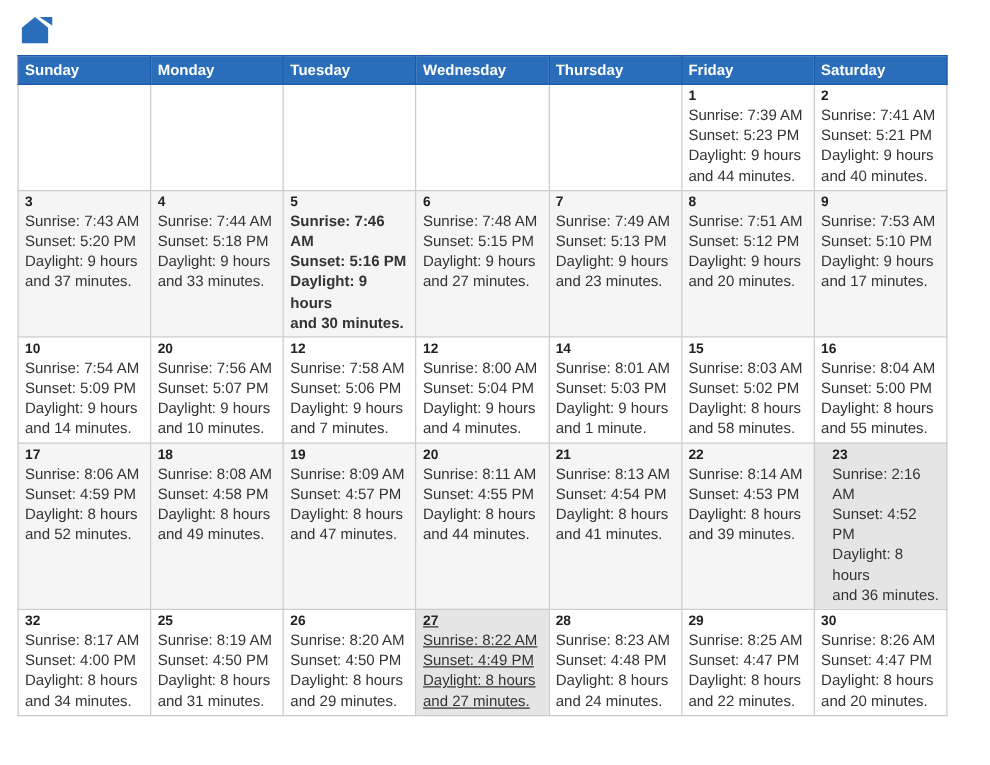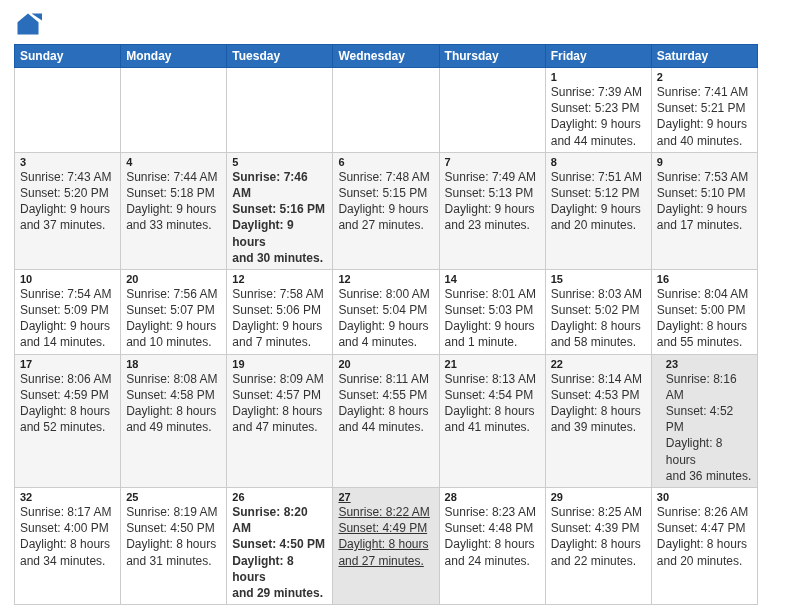--- a/index.html
+++ b/index.html
@@ -292,21 +292,21 @@
           </td>
           <td style="background: rgb(245, 245, 245);">
             <span class="day-number">22</span>
             <div class="day-info" style="white-space: pre-line;">Sunrise: 8:14 AM
 Sunset: 4:53 PM
 Daylight: 8 hours
 and 39 minutes.</div>
           </td>
           <td style="background: #e5e5e5; padding-left: 14px;">
             <span class="day-number">23</span>
-            <div class="day-info" style="white-space: pre-line;">Sunrise: 8:16 AM
+            <div class="day-info" style="white-space: pre-line;">Sunrise: 2:16 AM
 Sunset: 4:52 PM
 Daylight: 8 hours
 and 36 minutes.</div>
           </td>
         </tr>
         <tr>
           <td style="background: rgb(255, 255, 255);">
             <span class="day-number">32</span>
             <div class="day-info" style="white-space: pre-line;">Sunrise: 8:17 AM
 Sunset: 4:00 PM
@@ -315,21 +315,21 @@
           </td>
           <td style="background: rgb(255, 255, 255);">
             <span class="day-number">25</span>
             <div class="day-info" style="white-space: pre-line;">Sunrise: 8:19 AM
 Sunset: 4:50 PM
 Daylight: 8 hours
 and 31 minutes.</div>
           </td>
           <td style="background: rgb(255, 255, 255);">
             <span class="day-number">26</span>
-            <div class="day-info" style="white-space: pre-line; font-weight: bold;">Sunrise: 8:20 AM
+            <div class="day-info" style="white-space: pre-line;">Sunrise: 8:20 AM
 Sunset: 4:50 PM
 Daylight: 8 hours
 and 29 minutes.</div>
           </td>
           <td style="background: #e5e5e5; text-decoration: underline;">
             <span class="day-number">27</span>
             <div class="day-info" style="white-space: pre-line;">Sunrise: 8:22 AM
 Sunset: 4:49 PM
 Daylight: 8 hours
 and 27 minutes.</div>
@@ -337,21 +337,21 @@
           <td style="background: rgb(255, 255, 255);">
             <span class="day-number">28</span>
             <div class="day-info" style="white-space: pre-line;">Sunrise: 8:23 AM
 Sunset: 4:48 PM
 Daylight: 8 hours
 and 24 minutes.</div>
           </td>
           <td style="background: rgb(255, 255, 255);">
             <span class="day-number">29</span>
             <div class="day-info" style="white-space: pre-line;">Sunrise: 8:25 AM
-Sunset: 4:39 PM
+Sunset: 4:47 PM
 Daylight: 8 hours
 and 22 minutes.</div>
           </td>
           <td style="background: rgb(255, 255, 255);">
             <span class="day-number">30</span>
             <div class="day-info" style="white-space: pre-line;">Sunrise: 8:26 AM
 Sunset: 4:47 PM
 Daylight: 8 hours
 and 20 minutes.</div>
           </td>

